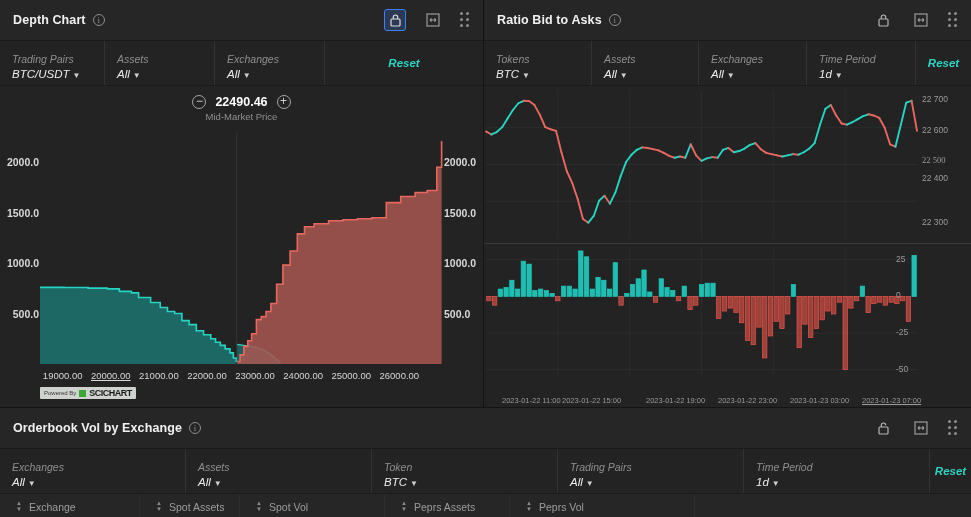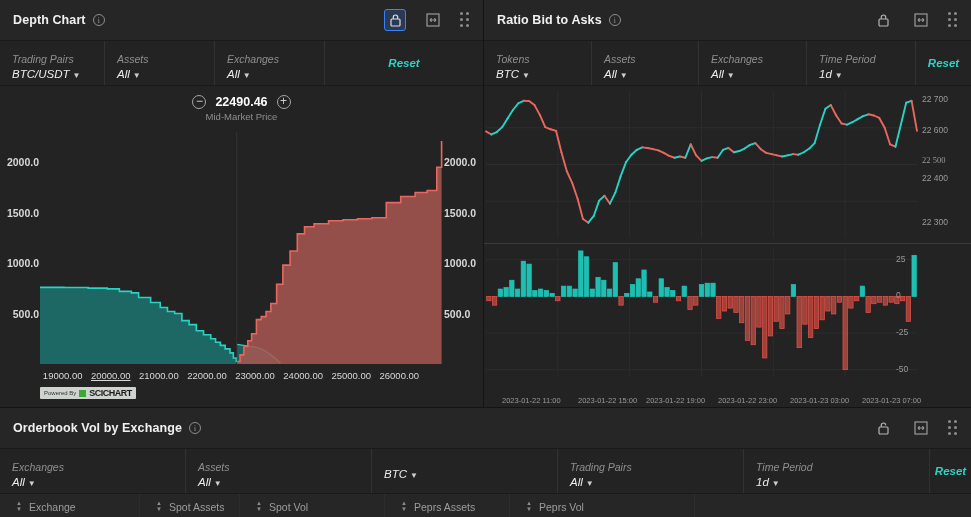--- a/index.html
+++ b/index.html
@@ -440,25 +440,25 @@
             <rect x="416.44960000000003" y="52.375" width="4.367466666666667" height="4.397727272727266" fill="#e8544a" fill-opacity="0.62" stroke="#e8544a" stroke-width="0.7"></rect>
             <rect x="422.1962666666667" y="52.375" width="4.367466666666667" height="24.920454545454547" fill="#e8544a" fill-opacity="0.62" stroke="#e8544a" stroke-width="0.7"></rect>
             <rect x="427.9429333333334" y="11.329545454545453" width="4.367466666666667" height="41.04545454545455" fill="#1fc8bb" fill-opacity="0.95" stroke="#1fc8bb" stroke-width="0.7"></rect>
           </svg>
         <div id="bar-ticks">
             <div class="ytick-bar" style="top: 9.72727px;">25</div>
             <div class="ytick-bar" style="top: 46.375px;">0</div>
             <div class="ytick-bar" style="top: 83.0227px;">-25</div>
             <div class="ytick-bar" style="top: 119.67px;">-50</div>
             <div class="xtick-ratio" style="left: 18px;">2023-01-22 11:00</div>
-            <div class="xtick-ratio" style="left: 94px;">2023-01-22 15:00</div>
+            <div class="xtick-ratio" style="left: 78px;">2023-01-22 15:00</div>
             <div class="xtick-ratio" style="left: 162px;">2023-01-22 19:00</div>
             <div class="xtick-ratio" style="left: 234px;">2023-01-22 23:00</div>
             <div class="xtick-ratio" style="left: 306px; margin-top: 20px;">2023-01-23 03:00</div>
-            <div class="xtick-ratio" style="left: 378px;">2023-01-23 07:00</div>
+            <div class="xtick-ratio" style="left: 378px; text-decoration: underline;">2023-01-23 07:00</div>
           </div>
       </div>
     </div>
   </div>
 
   <div class="panel panel-orderbook">
     <div class="panel-head">
       <span class="panel-title">Orderbook Vol by Exchange</span>
       <span class="info-icon">i</span>
       <div class="head-tools">
@@ -488,20 +488,21 @@
     <div class="filter-bar">
       <div class="filter" style="width:186px">
         <span class="filter-label">Exchanges</span>
         <span class="filter-value"><span>All</span><span class="caret">▼</span></span>
       </div>
       <div class="filter" style="width:186px">
         <span class="filter-label">Assets</span>
         <span class="filter-value"><span>All</span><span class="caret">▼</span></span>
       </div>
       <div class="filter" style="width:186px">
+        <span class="filter-label">Token</span>
         <span class="filter-value"><span>BTC</span><span class="caret">▼</span></span>
       </div>
       <div class="filter" style="width:186px">
         <span class="filter-label">Trading Pairs</span>
         <span class="filter-value"><span>All</span><span class="caret">▼</span></span>
       </div>
       <div class="filter" style="width:186px">
         <span class="filter-label">Time Period</span>
         <span class="filter-value"><span>1d</span><span class="caret">▼</span></span>
       </div>

